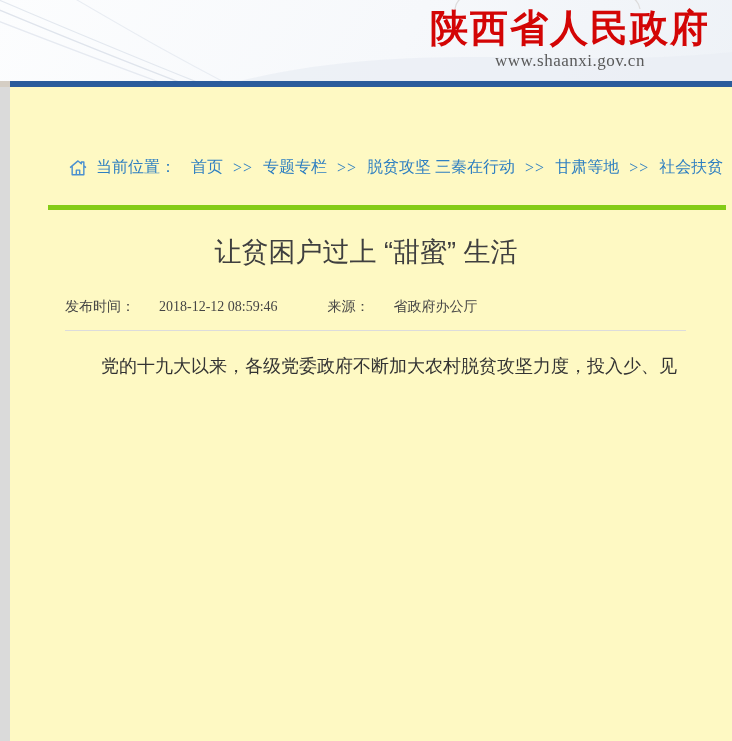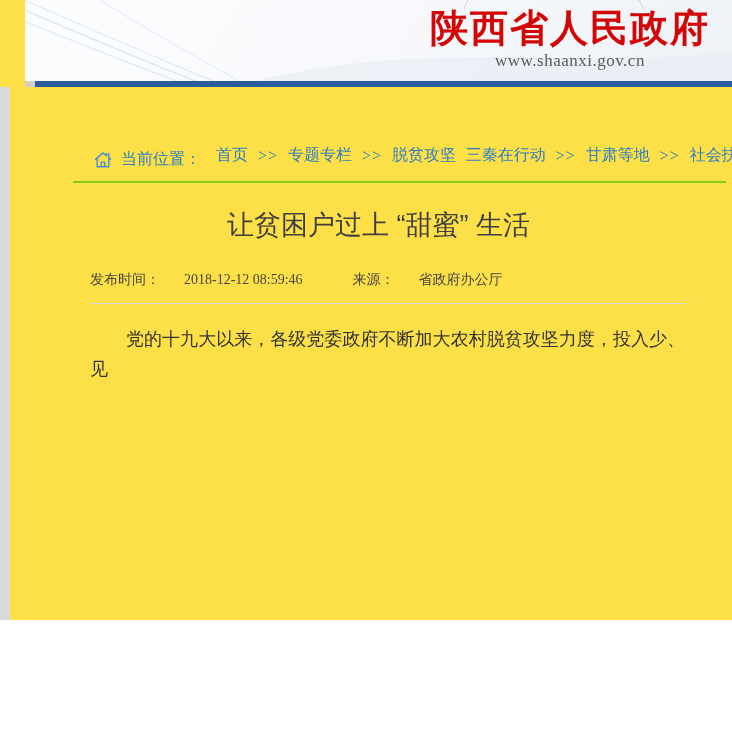--- a/index.html
+++ b/index.html
@@ -3,43 +3,43 @@
 <meta charset="utf-8">
 <style>
   :root{
     --brand-red:#d30505;
     --bar-blue:#2b5c9c;
     --link-blue:#2e7fc1;
   }
   *{margin:0;padding:0;box-sizing:border-box;}
   html,body{background:#fff;}
   body{font-family:"Liberation Sans",sans-serif;}
-  .page{position:relative;width:732px;height:620px;overflow:hidden;background:#fde047;margin:0 auto;padding-left:25px;}
+  .page{position:relative;width:732px;height:741px;overflow:hidden;background:#fef9c3;margin:0 auto;}
 
   
   .header{position:relative;height:81px;background:linear-gradient(120deg,#fcfdfe 0%,#f6f8fb 55%,#eef2f7 100%);overflow:hidden;}
   .header-deco{position:absolute;left:0;top:0;width:100%;height:100%;}
   .brand{position:absolute;top:6px;right:22px;text-align:center;}
   .brand-name{font-size:38px;line-height:44px;font-weight:bold;color:var(--brand-red);letter-spacing:2px;font-family:"Liberation Sans",sans-serif;}
   .brand-url{font-size:17px;line-height:20px;color:#5a5a5a;letter-spacing:.5px;margin-top:1px;font-family:Liberation Serif, serif;}
 
   .bar-row{display:flex;height:6px;}
   .bar-notch{width:10px;background:#d5cec4;}
   .bar-blue{flex:1;background:var(--bar-blue);}
 
   .left-strip{position:absolute;left:0;top:87px;bottom:0;width:10px;background:#dadada;}
 
   
-  .breadcrumb{margin:54px 6px 0 48px;padding:0 0 11px 20px;border-bottom:2px solid #84cc16;
-    display:flex;align-items:flex-end;font-size:16px;color:var(--link-blue);
+  .breadcrumb{margin:54px 6px 0 48px;padding:0 0 11px 20px;border-bottom:5px solid #84cc16;
+    display:flex;align-items:center;font-size:16px;color:var(--link-blue);
     font-family:"Liberation Serif",serif;white-space:nowrap;}
   .home-icon{display:inline-flex;margin-right:8px;flex:0 0 auto;}
   .loc-label{margin-right:10px;}
   .crumbs{display:flex;align-items:center;}
-  .crumb{color:var(--link-blue);text-decoration:none;margin:4px 5px;font-family:Liberation Mono, monospace;}
+  .crumb{color:var(--link-blue);text-decoration:none;margin:16px 5px;}
   .crumb-sep{color:var(--link-blue);margin:0 5px;letter-spacing:1px;}
 
   
   .article-title{margin:24px 40px 12px;text-align:center;font-size:27px;line-height:36px;font-weight:400;color:#3f3f3f;
     font-family:"Liberation Sans",sans-serif;}
   .article-meta{margin:28px 47px 0 65px;font-size:14px;color:#454545;font-family:"Liberation Serif",serif;}
   .meta-value{margin-left:24px;}
   .meta-source-label{margin-left:50px;}
   .meta-divider{margin:14px 46px 0 65px;border-bottom:1px solid #dcdcdc;}
 

